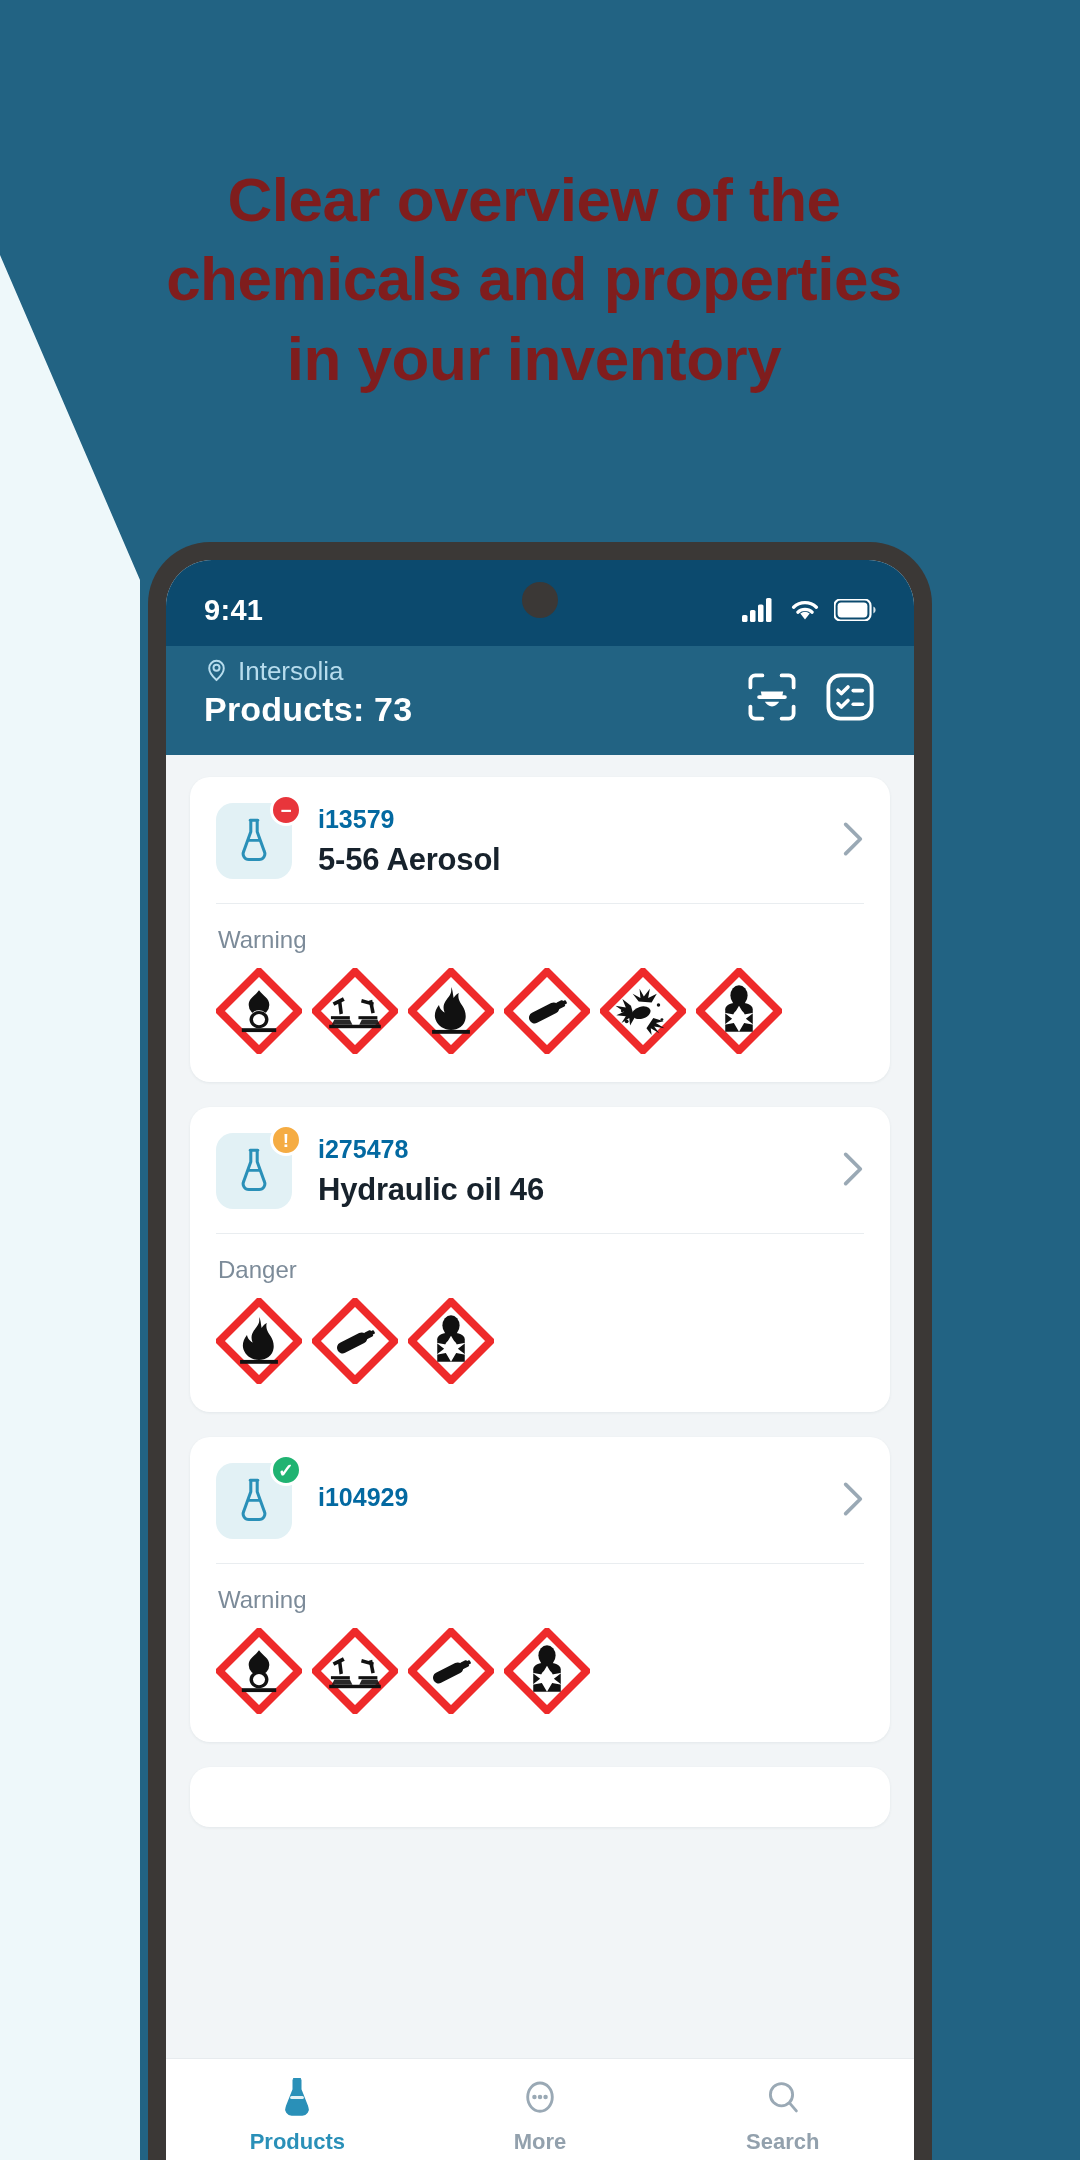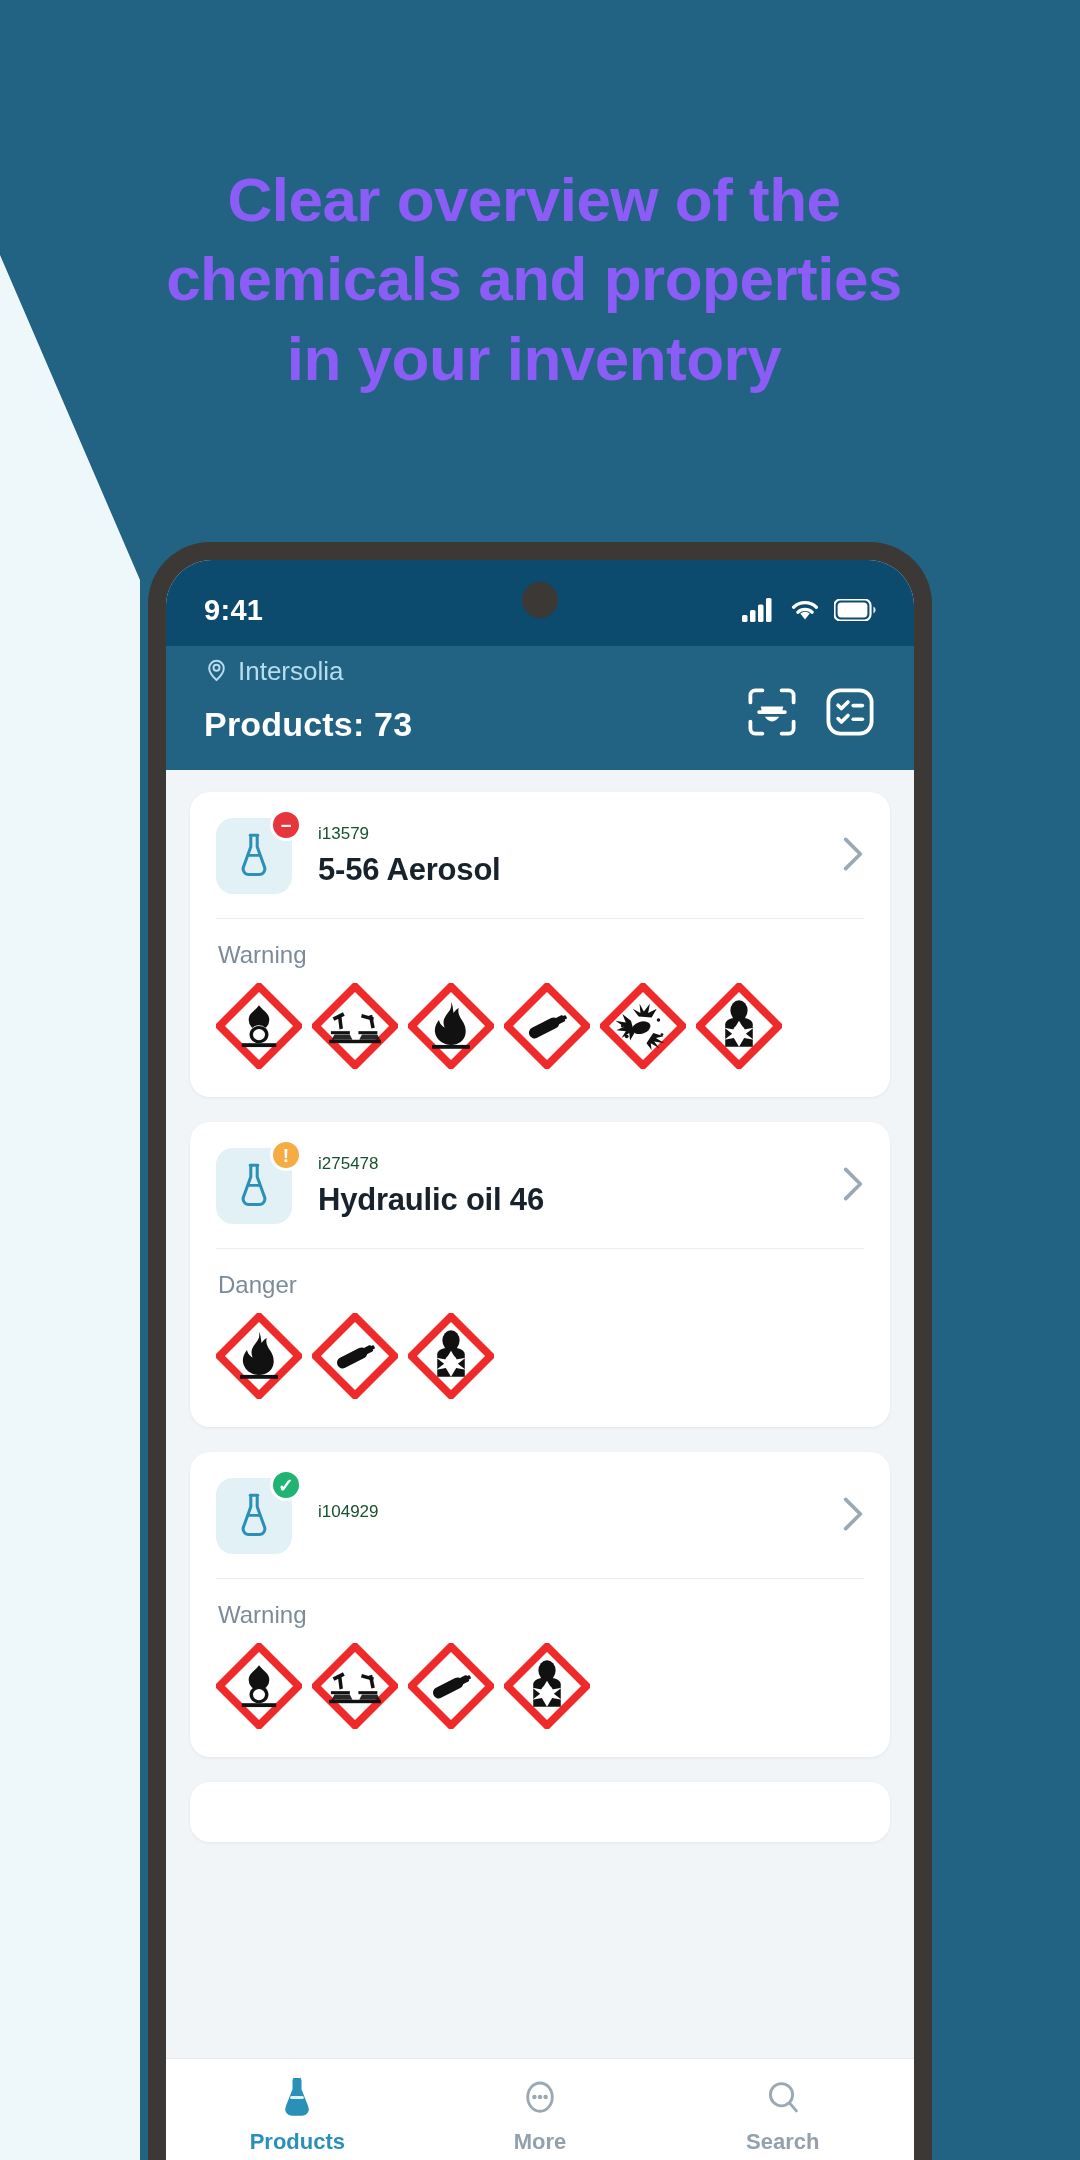--- a/index.html
+++ b/index.html
@@ -19,21 +19,21 @@
   .teal-block {
     position: absolute; left: 0; top: 0; right: 0; height: 2160px;
     background: #226383;
     clip-path: polygon(0 0, 1080px 0, 1080px 2160px, 140px 2160px, 140px 580px, 0 255px);
   }
 
   
   .headline {
     position: absolute; top: 160px; left: 0; right: 12px;
     text-align: center;
-    color: #8b5cf6;
+    color: #7f1d1d;
     font-size: 62px;
     font-weight: 700;
     line-height: 1.28;
     letter-spacing: -0.5px;
     padding: 0 40px;
     z-index: 5;
   }
   .headline .hl-line { display: block; }
 
   
@@ -81,21 +81,21 @@
   .status-icons svg { display: block; }
 
   
   .app-header {
     background: #226383;
     padding: 10px 38px 26px 38px;
     display: flex; align-items: flex-end;
     flex: none;
   }
   .header-left { flex: 1; }
-  .org-row { display: flex; align-items: center; gap: 9px; margin-bottom: 18px; }
+  .org-row { display: flex; align-items: center; gap: 9px; margin-bottom: 3px; }
   .org-name {
     color: #b7dced; font-size: 26px; font-weight: 400;
   }
   .page-title {
     color: #ffffff; font-size: 34px; font-weight: 700; letter-spacing: 0.2px;
   }
   .header-actions { display: flex; align-items: center; gap: 26px; padding-bottom: 6px; }
   .header-actions svg { display: block; }
 
   
@@ -123,21 +123,21 @@
     width: 32px; height: 32px; border-radius: 50%;
     display: flex; align-items: center; justify-content: center;
     border: 3px solid #ffffff;
   }
   .badge-red { background: #e8353b; }
   .badge-amber { background: #f5ac43; }
   .badge-green { background: #20b372; }
   .badge-glyph { color: #fff; font-size: 19px; font-weight: 800; line-height: 1; }
   .card-text { flex: 1; min-width: 0; }
   .prod-id {
-    color: #14532d; font-size: 17px; margin-bottom: 8px; font-weight: 400;
+    color: #0369a1; font-size: 25px; margin-bottom: 8px; font-weight: 700;
   }
   .prod-name {
     color: #17222c; font-size: 31px; font-weight: 700; letter-spacing: -0.2px;
   }
   .chevron { flex: none; margin-left: 16px; }
   .divider { height: 1px; background: #e9edf0; margin: 24px 0 0 0; }
   .signal-word {
     color: #7c8b99; font-size: 24px; margin: 22px 0 14px 2px;
   }
   .pictos { display: flex; gap: 10px; }

